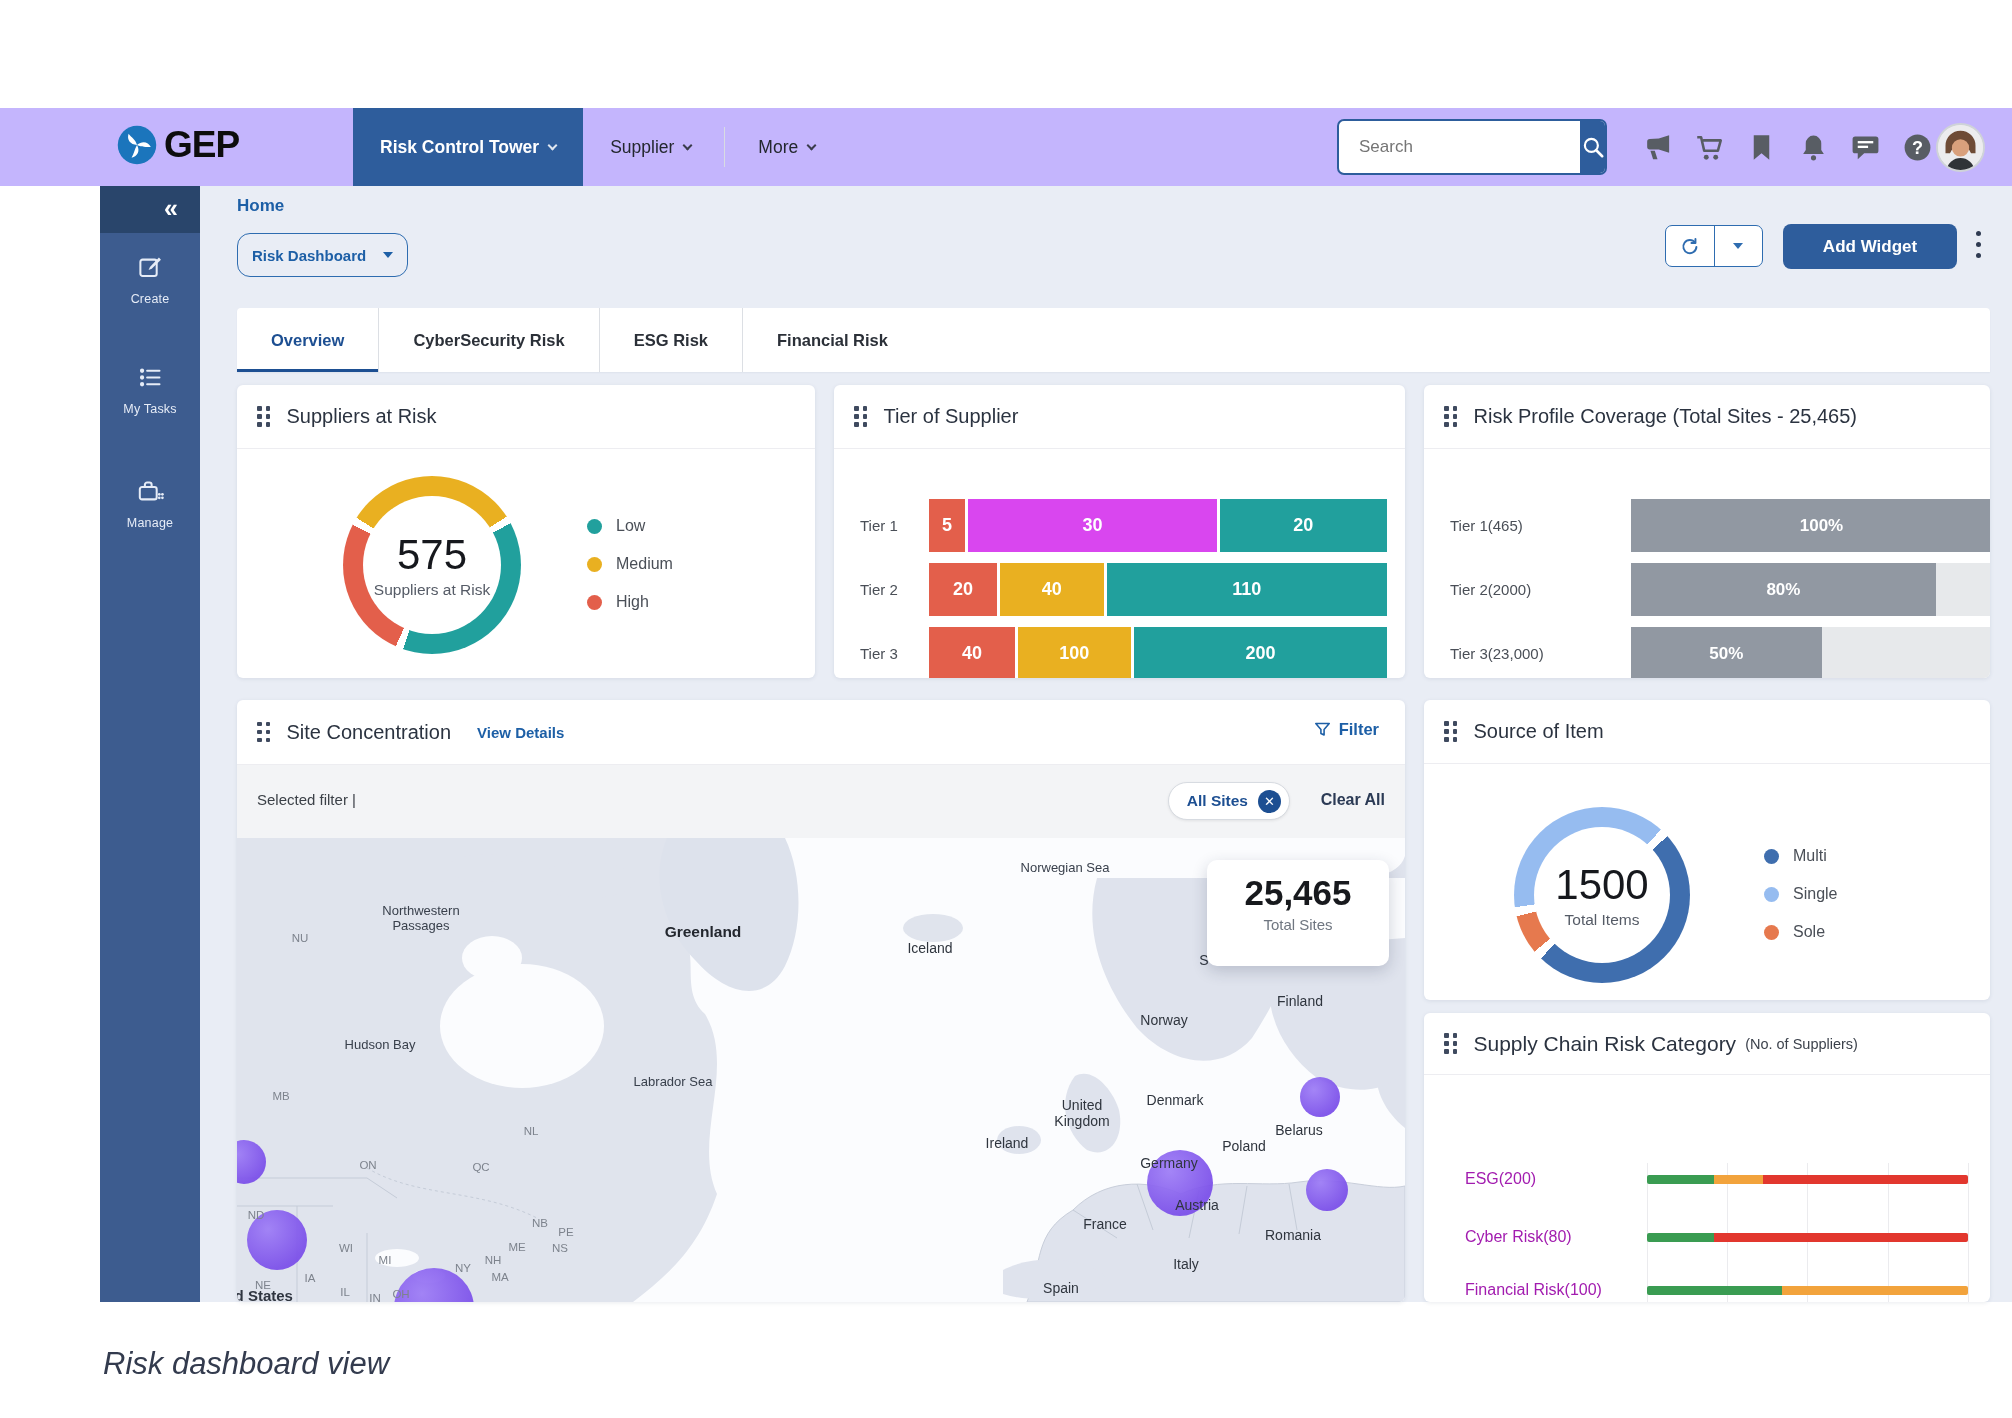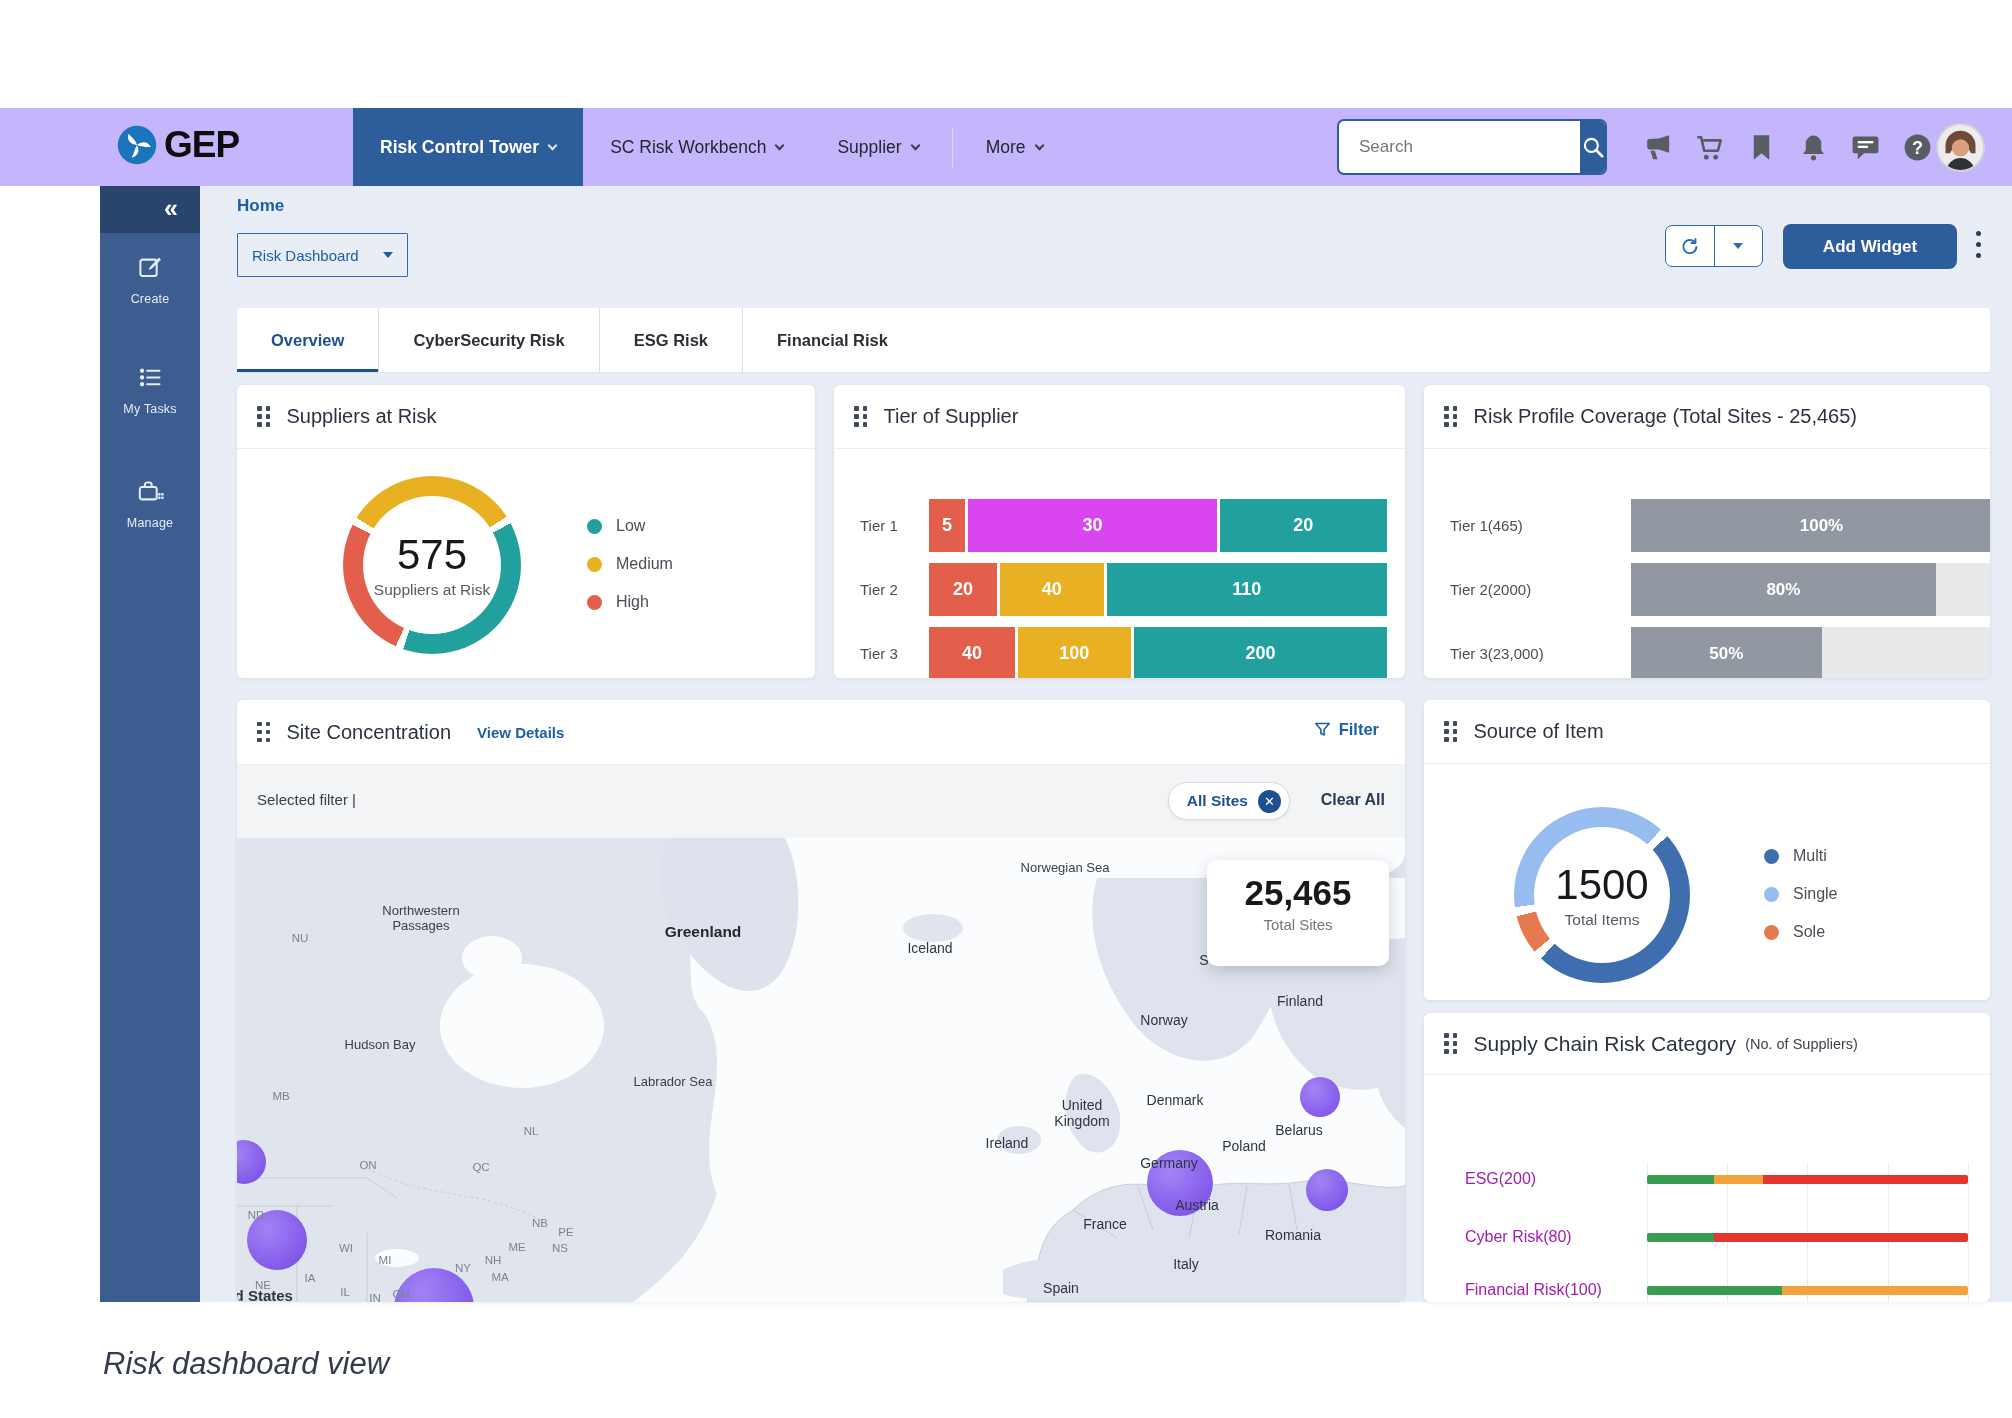--- a/index.html
+++ b/index.html
@@ -28,21 +28,21 @@
   .sidebar { position:absolute; left:100px; top:186px; width:100px; height:1116px; background:#3D5C8F; }
   .sb-top { position:absolute; left:0; top:0; width:100%; height:47px; background:#29456B; }
   .sb-collapse { position:absolute; right:22px; top:8px; color:#fff; font-size:25px; font-weight:700; cursor:pointer; }
   .sb-item { position:absolute; width:100%; text-align:center; cursor:pointer; color:#e6ecf7; }
   .sb-item svg { width:27px; height:27px; }
   .sb-label { font-size:12.5px; margin-top:7px; letter-spacing:.2px; }
 
   
   .content-bg { position:absolute; left:200px; top:186px; width:1812px; height:1116px; background:#E9EDF5; }
   .breadcrumb { position:absolute; left:237px; top:196px; font-size:17px; font-weight:600; color:#1D5FA6; cursor:pointer; }
-  .view-select { position:absolute; left:237px; top:233px; width:171px; height:44px; border:1.5px solid #2e6cb0; border-radius:1px; display:flex; align-items:center; justify-content:space-between; padding:0 14px; color:#1D5FA6; font-size:15px; font-weight:400; cursor:pointer; background:transparent; }
+  .view-select { position:absolute; left:237px; top:233px; width:171px; height:44px; border:1.5px solid #2e6cb0; border-radius:13px; display:flex; align-items:center; justify-content:space-between; padding:0 14px; color:#1D5FA6; font-size:15px; font-weight:700; cursor:pointer; background:transparent; }
   .caret { width:0; height:0; border-left:5px solid transparent; border-right:5px solid transparent; border-top:6px solid #1D5FA6; }
   .refresh-group { position:absolute; left:1665px; top:225px; width:98px; height:42px; background:#fff; border:1.5px solid #2e6cb0; border-radius:7px; display:flex; }
   .refresh-half { flex:1; display:flex; align-items:center; justify-content:center; cursor:pointer; }
   .refresh-half:first-child { border-right:1.5px solid #2e6cb0; }
   .add-widget { position:absolute; left:1783px; top:224px; width:174px; height:45px; background:#2E5D9C; border:none; border-radius:8px; color:#fff; font-size:17px; font-weight:600; font-family:inherit; cursor:pointer; }
   .kebab { position:absolute; left:1976px; top:231px; cursor:pointer; }
   .kebab i { display:block; width:5px; height:5px; border-radius:50%; background:#2F3B52; margin-bottom:6px; }
 
   
   .tabbar { position:absolute; left:237px; top:308px; width:1753px; height:64px; background:#fff; border-radius:4px 4px 0 0; display:flex; box-shadow:0 1px 2px rgba(20,40,80,.05); }
@@ -126,24 +126,20 @@
           <path d="M12 12 C8.2 11.8 6 9 7.2 5.6 C9 8 11 8.6 12 12Z"></path>
           <path d="M12 12 C13.9 15.3 12.4 18.4 8.9 19.3 C10.4 16.7 10.5 14.6 12 12Z"></path>
           <path d="M12 12 C14.9 9.5 18.3 10 19.9 13.2 C17 12.9 15 13.5 12 12Z"></path>
         </g>
       </svg>
       <span class="logo-text">GEP</span>
     </div>
     <div class="main-nav">
         <div class="nav-item active">
           <span>Risk Control Tower</span>
-          <span class="chev"></span>
-        </div>
-        <div class="nav-item">
-          <span>SC Risk Workbench</span>
           <span class="chev"></span>
         </div>
         <div class="nav-item">
           <span>Supplier</span>
           <span class="chev"></span>
         </div>
         <div class="nav-sep"></div>
         <div class="nav-item">
           <span>More</span>
           <span class="chev"></span>

